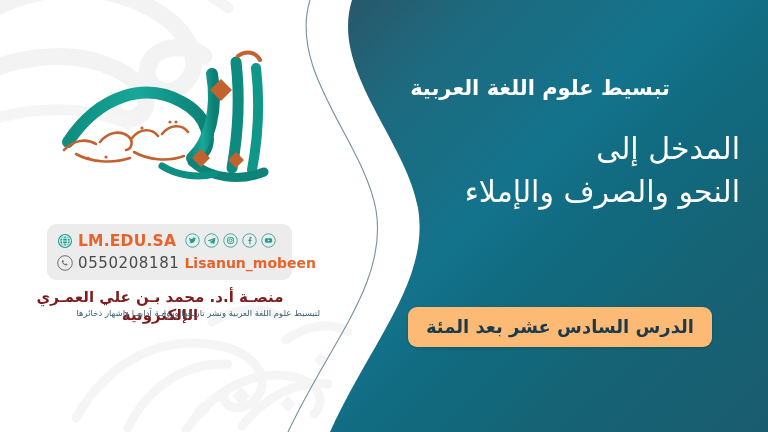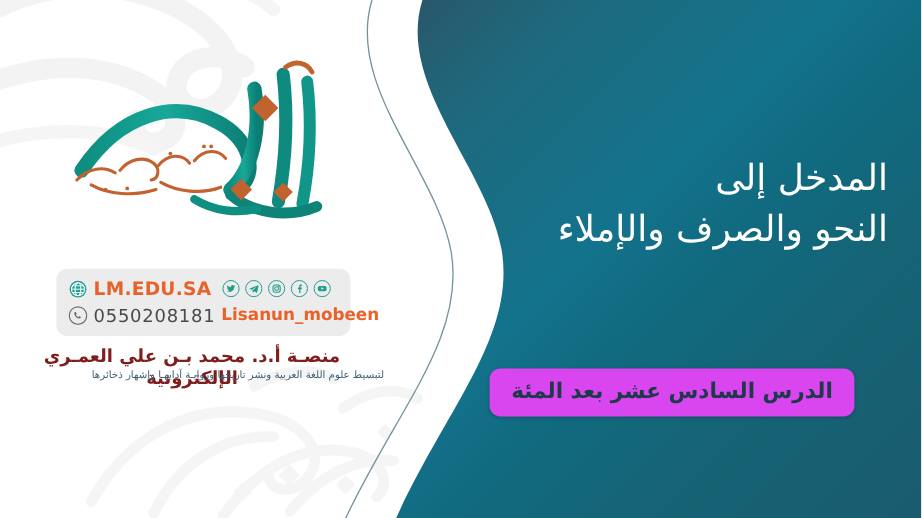--- a/index.html
+++ b/index.html
@@ -181,21 +181,21 @@
   }
 
   
   .lesson-badge {
     position: absolute;
     right: 56px;
     top: 307px;
     min-width: 244px;
     box-sizing: border-box;
     padding: 9px 18px 10px 18px;
-    background: #d946ef;
+    background: #fdba74;
     border-radius: 9px;
     text-align: left;
     direction: rtl;
     font-size: 18px;
     font-weight: bold;
     color: #1c3a4a;
     letter-spacing: 0.1px;
     box-shadow: 0 1px 3px rgba(0,0,0,0.18);
   }
 </style>
@@ -345,20 +345,21 @@
       </svg>
       <span class="phone-number">0550208181</span>
       <span class="handle">Lisanun_mobeen</span>
     </div>
 
   </div>
 
   <div class="platform-name">منصـة أ.د. محمد بـن علي العمـري الإلكترونية</div>
   <div class="platform-tagline">لتبسيط علوم اللغة العربية ونشر تاريخها وروايـة آدابهـا وإشهار ذخائرها</div>
 
+  <div class="subtitle">تبسيط علوم اللغة العربية</div>
 
   <div class="main-title">
     <span class="tline">المدخل إلى</span>
     <span class="tline">النحو والصرف والإملاء</span>
   </div>
 
   <div class="lesson-badge">الدرس السادس عشر بعد المئة</div>
 
 </div>
 

